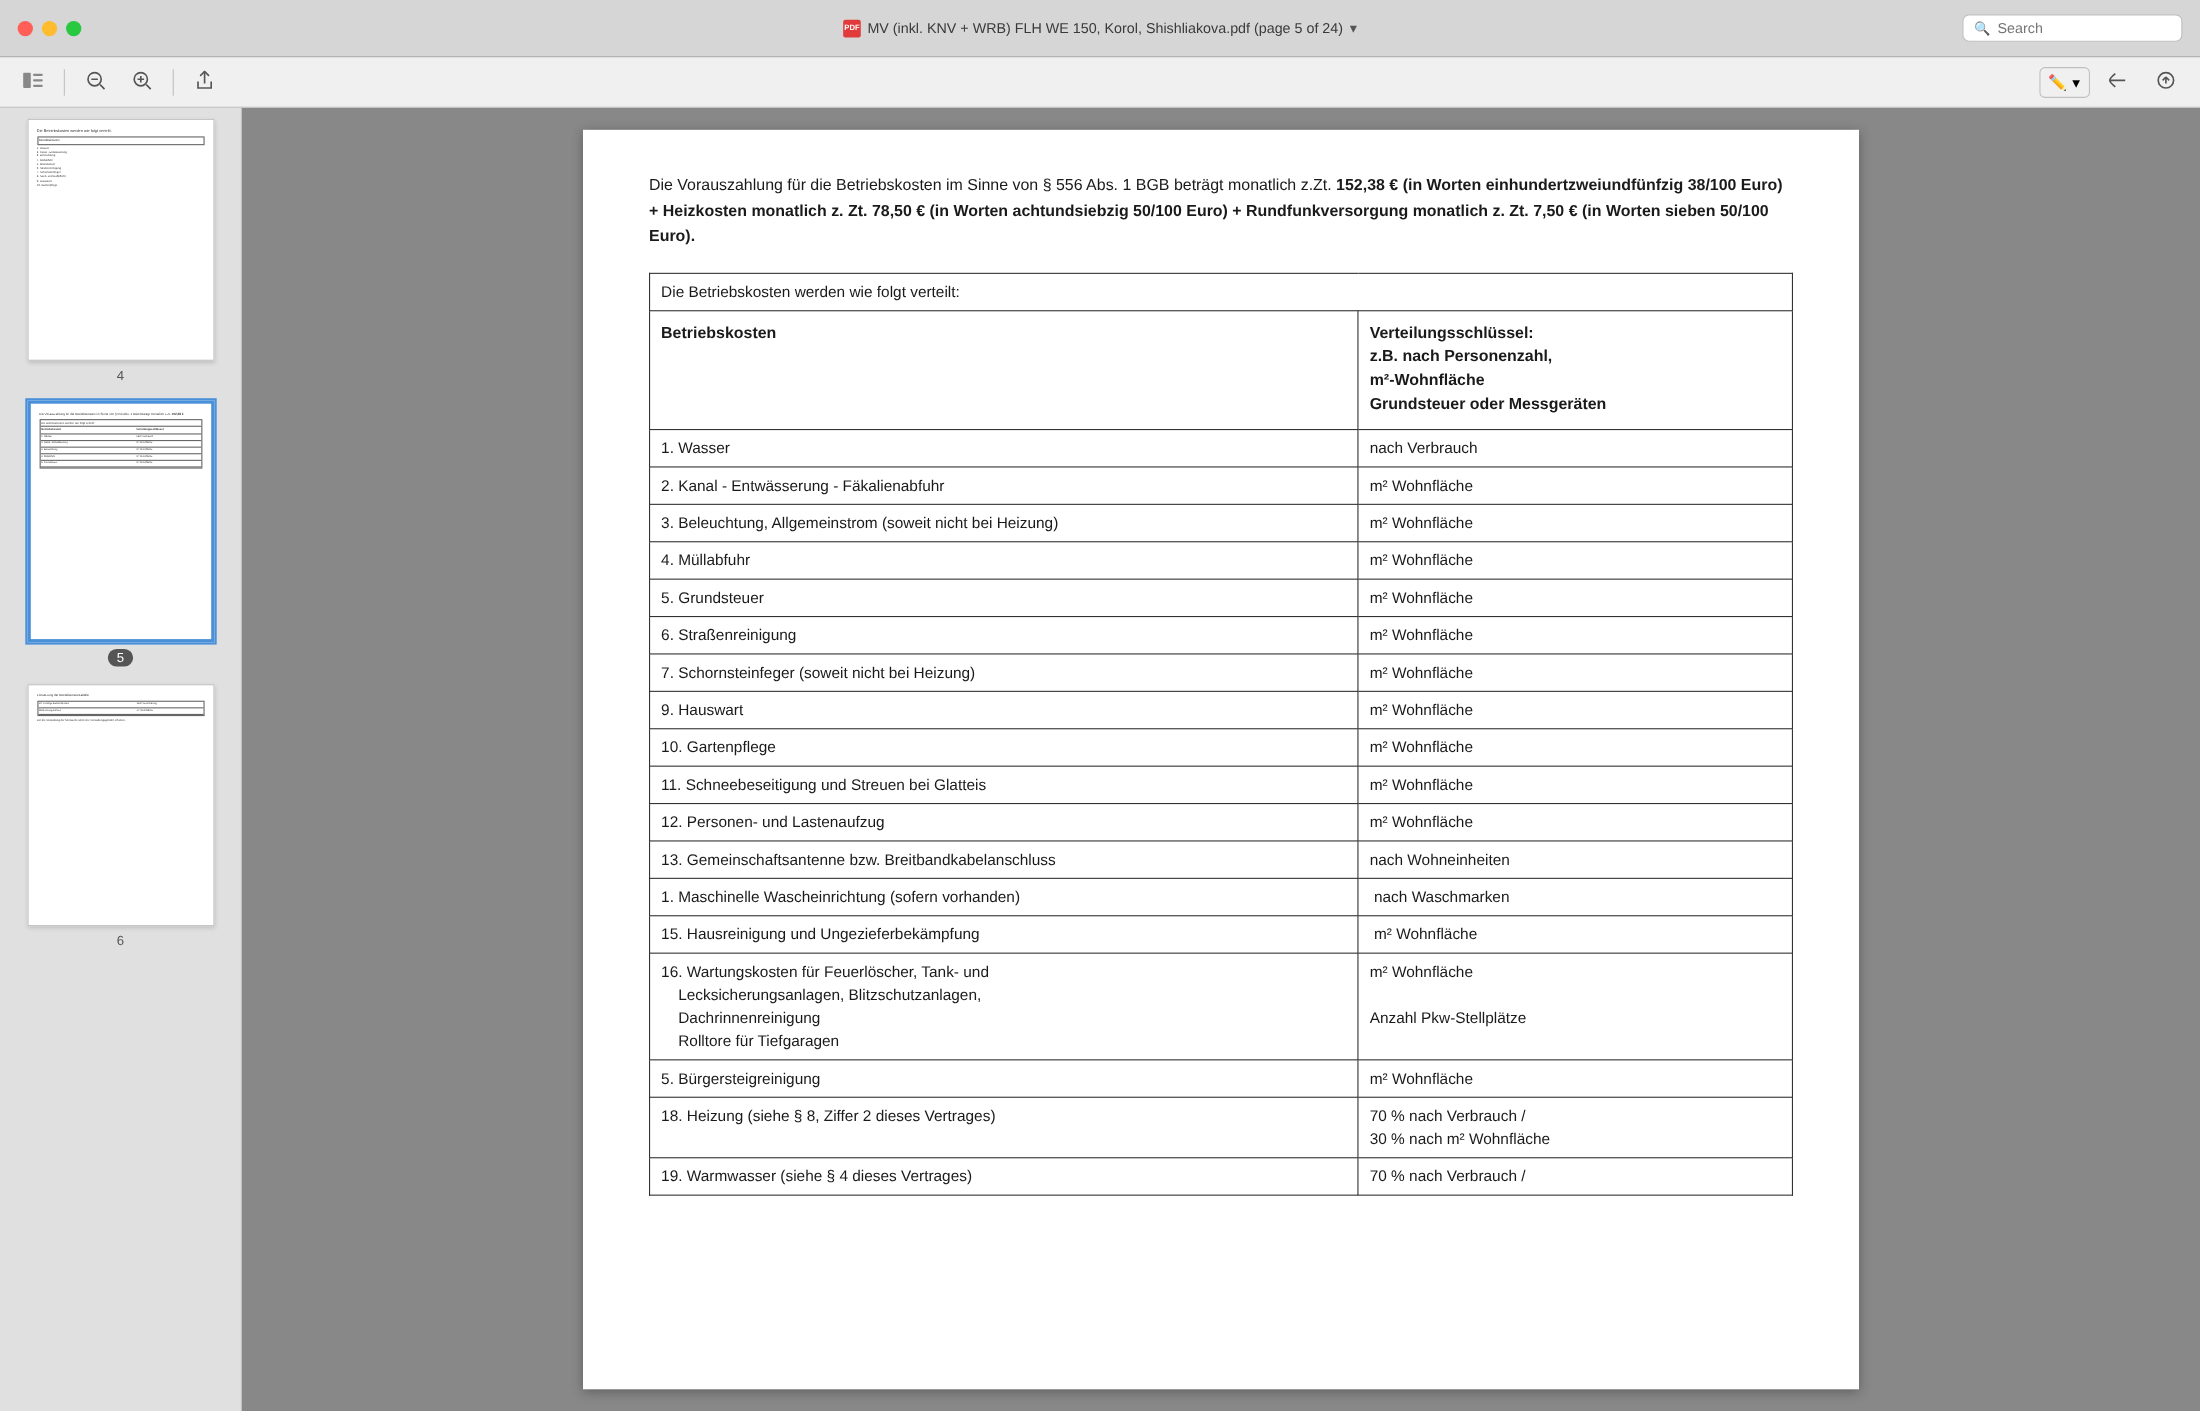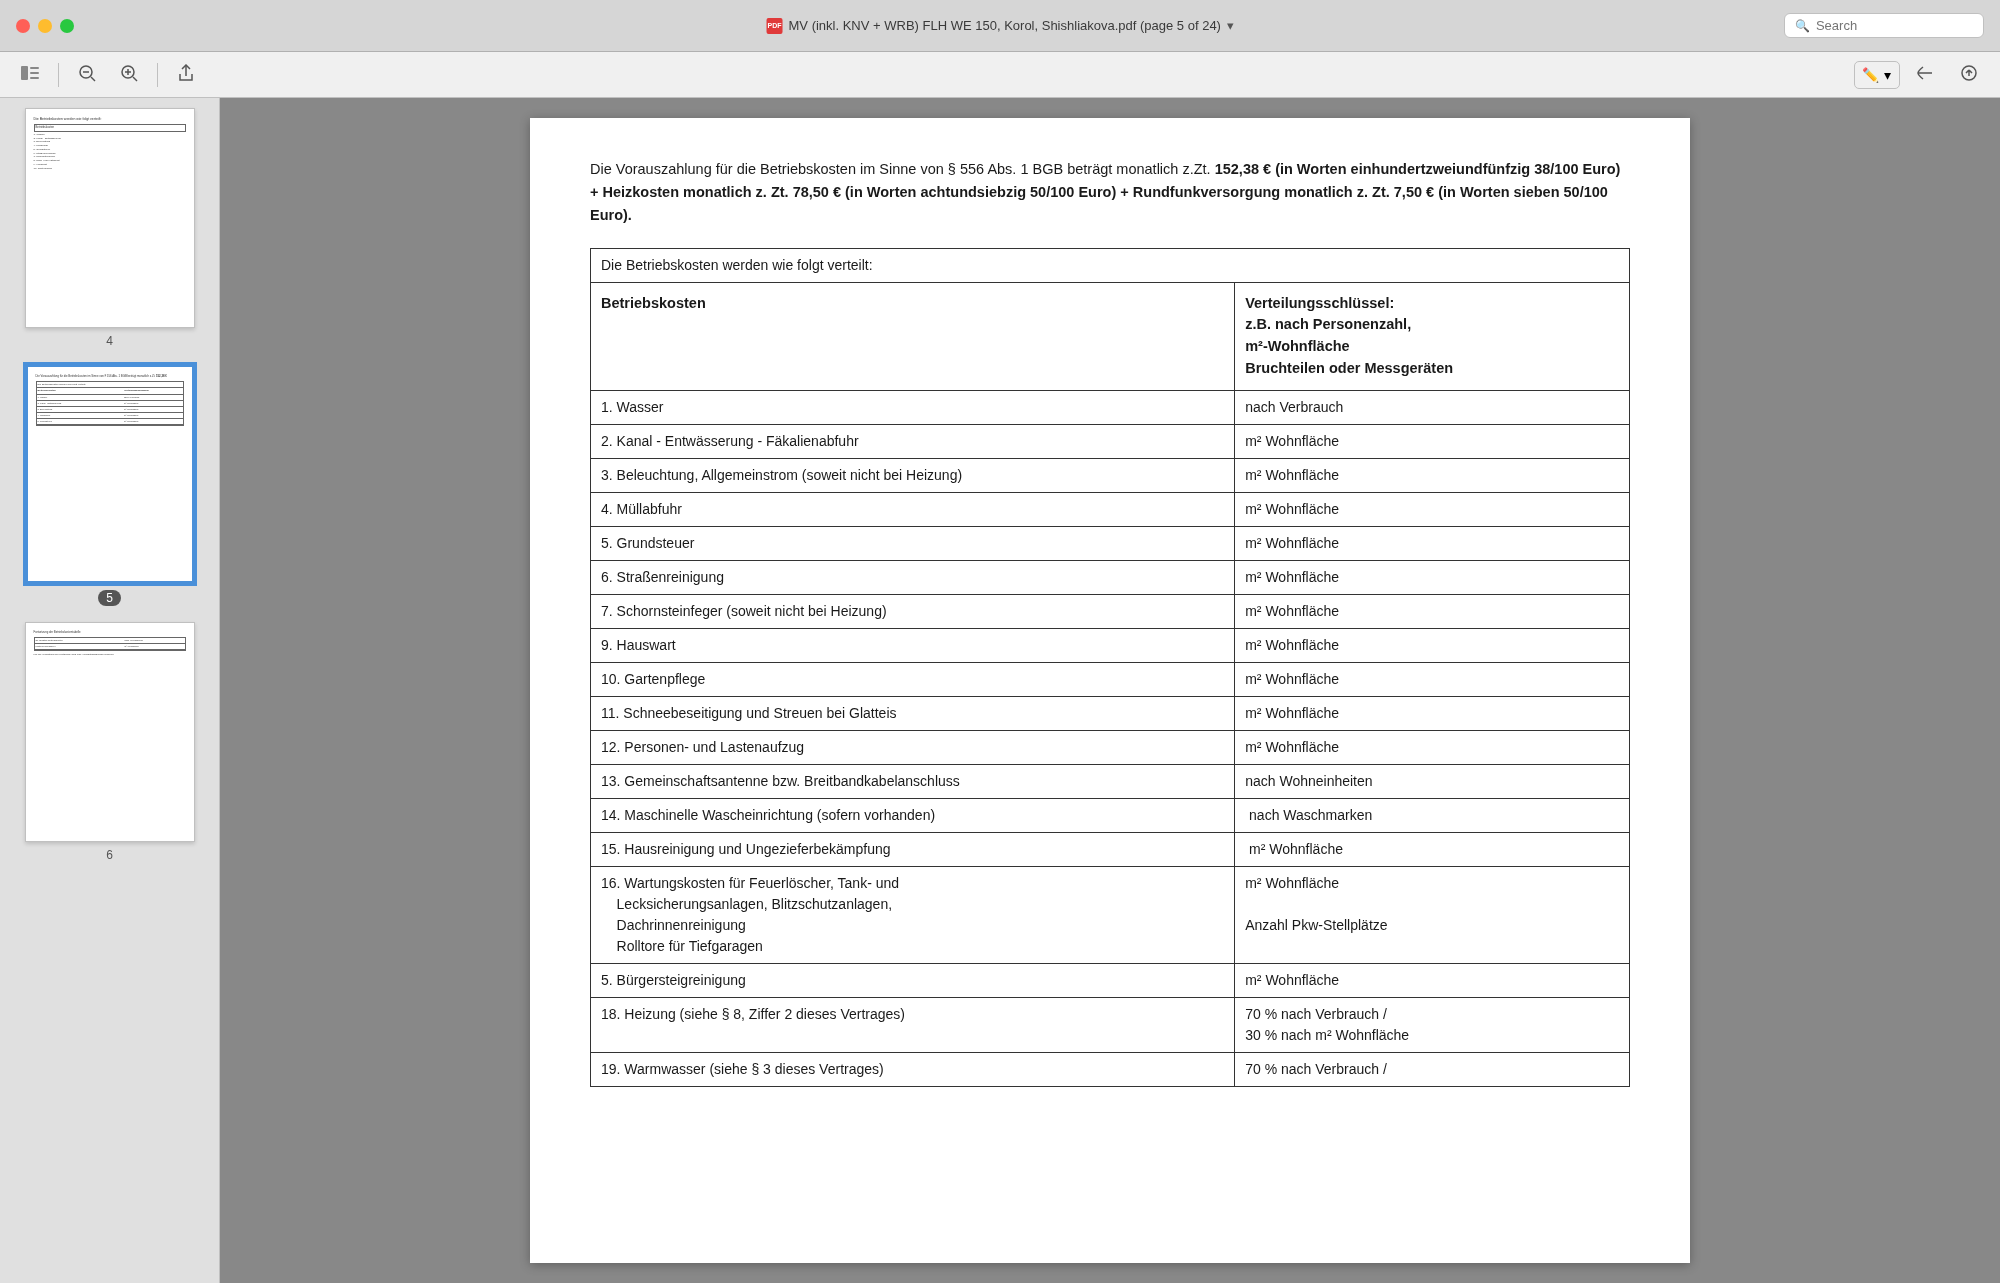--- a/index.html
+++ b/index.html
@@ -466,21 +466,21 @@
         <tbody>
             <tr>
           <td colspan="2" class="table-intro">Die Betriebskosten werden wie folgt verteilt:</td>
         </tr>
         <tr class="header-row">
           <td>Betriebskosten</td>
           <td>
             <strong>Verteilungsschlüssel:</strong><br>
             <span>z.B. nach Personenzahl,</span><br>
             <span>m²-Wohnfläche</span><br>
-            <span>Bruchteilen oder Messgeräten</span>
+            <span>Grundsteuer oder Messgeräten</span>
           </td>
         </tr>
         <tr>
           <td class="col-key">1. Wasser</td>
           <td class="col-val">nach Verbrauch</td>
         </tr>
         <tr>
           <td>2. Kanal - Entwässerung - Fäkalienabfuhr</td>
           <td>m² Wohnfläche</td>
         </tr>
@@ -518,21 +518,21 @@
         </tr>
         <tr>
           <td>12. Personen- und Lastenaufzug</td>
           <td>m² Wohnfläche</td>
         </tr>
         <tr>
           <td>13. Gemeinschaftsantenne bzw. Breitbandkabelanschluss</td>
           <td>nach Wohneinheiten</td>
         </tr>
         <tr>
-          <td>14. Maschinelle Wascheinrichtung (sofern vorhanden)</td>
+          <td>1. Maschinelle Wascheinrichtung (sofern vorhanden)</td>
           <td>&nbsp;nach Waschmarken</td>
         </tr>
         <tr>
           <td>15. Hausreinigung und Ungezieferbekämpfung</td>
           <td>&nbsp;m² Wohnfläche</td>
         </tr>
         <tr>
           <td>
             16. Wartungskosten für Feuerlöscher, Tank- und<br>
             &nbsp;&nbsp;&nbsp;&nbsp;Lecksicherungsanlagen, Blitzschutzanlagen,<br>
@@ -546,20 +546,20 @@
         </tr>
         <tr>
           <td>5. Bürgersteigreinigung</td>
           <td>m² Wohnfläche</td>
         </tr>
         <tr>
           <td>18. Heizung (siehe § 8, Ziffer 2 dieses Vertrages)</td>
           <td>70 % nach Verbrauch /<br>30 % nach m² Wohnfläche</td>
         </tr>
         <tr>
-          <td>19. Warmwasser (siehe § 3 dieses Vertrages)</td>
+          <td>19. Warmwasser (siehe § 4 dieses Vertrages)</td>
           <td>70 % nach Verbrauch /</td>
         </tr>
       </tbody>
         </table>
     </div>
   </div>
 </div>
 
 </body></html>

